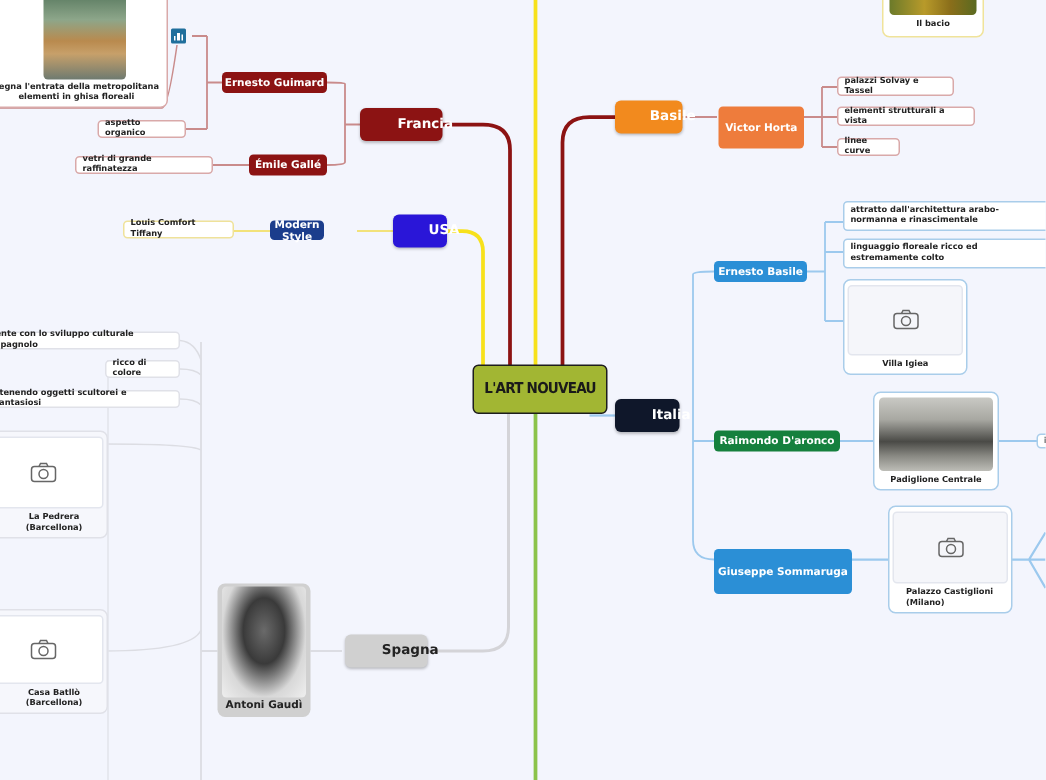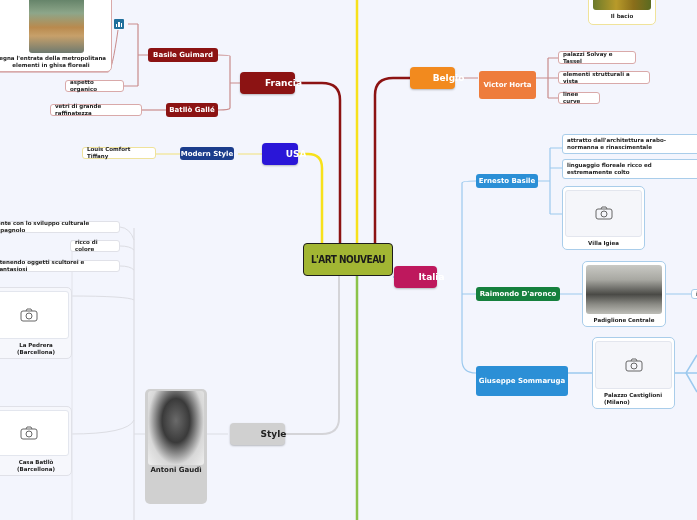--- a/index.html
+++ b/index.html
@@ -2,21 +2,21 @@
 <html><head>
 <meta charset="utf-8">
 <style>
   html, body { margin:0; padding:0; }
   body { width:697px; height:520px; position:relative; overflow:hidden; background:#f3f5fd; font-family:"DejaVu Sans", sans-serif; }
   svg.links { position:absolute; left:0; top:0; width:697px; height:520px; }
   .node { position:absolute; box-sizing:border-box; display:flex; align-items:center; justify-content:center; text-align:center; font-weight:bold; }
   .main { color:#fff; font-size:9px; border-radius:4px; box-shadow:0 1px 2px rgba(0,0,0,.25);padding-left:32px; }
   .sub { color:#fff; font-size:7px; border-radius:3px; }
   .leaf { background:#fff; font-size:5.5px; color:#222; border-radius:3px; padding:0 4px; justify-content:flex-start; text-align:left; line-height:7px; }
-  .root { background:#a2b633; border:1.5px solid #1d1d1d; border-radius:4px; color:#1a1a1a; font-size:10px; font-family:"DejaVu Sans Condensed","DejaVu Sans",sans-serif; letter-spacing:-0.5px; }
+  .root { background:#a2b633; border:1.5px solid #1d1d1d; border-radius:4px; color:#1a1a1a; font-size:10px; font-family:"DejaVu Sans Condensed","DejaVu Sans",sans-serif; letter-spacing:-0.5px;margin-left:12px; }
   .pic { background:#fff; border-radius:5px; flex-direction:column; justify-content:flex-start; padding:3px; font-size:5.5px; color:#222; line-height:6.5px; }
   .pic .frame { background:#f5f6fa; border:1px solid #e3e6ee; border-radius:3px; display:flex; align-items:center; justify-content:center; }
   .cam { width:18px; height:14px; position:relative; }
   .photo { border-radius:3px; }
 </style>
 </head>
 <body>
 
 <svg class="links">
 
@@ -53,73 +53,73 @@
 </svg>
 
 <div class="node root" style="left:303px;top:243px;width:90px;height:33px;">
   <span>L'ART NOUVEAU</span>
 </div>
 
 <div class="node main" style="left:240px;top:72px;width:55px;height:22px;background:#8c1313;">
   <span>Francia</span>
 </div>
 <div class="node sub" style="left:148px;top:48px;width:70px;height:14px;background:#8c1313;">
-  <span>Basile Guimard</span>
+  <span>Ernesto Guimard</span>
 </div>
 <div class="node sub" style="left:166px;top:103px;width:52px;height:14px;background:#8c1313;">
-  <span>Batllò Gallé</span>
+  <span>Émile Gallé</span>
 </div>
 <div class="node leaf" style="left:65px;top:80px;width:59px;height:12px;border:1px solid #d9a9a9;">
   <span>aspetto organico</span>
 </div>
 <div class="node leaf" style="left:50px;top:104px;width:92px;height:12px;border:1px solid #d9a9a9;">
   <span>vetri di grande raffinatezza</span>
 </div>
 <div class="node pic" style="left:-10px;top:-8px;width:122px;height:80px;border:1px solid #d9a9a9;">
   <div class="photo" style="width:55px;height:62px;margin-left:10px;background:linear-gradient(180deg,#5a7a60 0%,#8da68a 30%,#b98a4e 55%,#c7a06a 70%,#6e7a70 100%);"></div>
   <div style="margin-top:2px;">segna l'entrata della metropolitana elementi in ghisa floreali</div>
 </div>
 <div style="position:absolute;left:114px;top:19px;width:10px;height:10px;background:#1f6f9c;border-radius:1px;display:flex;align-items:flex-end;justify-content:center;gap:1px;padding-bottom:2px;box-sizing:border-box;">
   <span style="width:1.5px;height:3px;background:#fff;"></span>
     <span style="width:1.5px;height:5px;background:#fff;"></span>
     <span style="width:1.5px;height:4px;background:#fff;"></span>
 </div>
 
 <div class="node main" style="left:262px;top:143px;width:36px;height:22px;background:#2a16d8;">
   <span>USA</span>
 </div>
-<div class="node sub" style="left:180px;top:147px;width:54px;height:13px;background:#1b3d8c;">
+<div class="node sub" style="left:180px;top:147px;width:36px;height:13px;background:#1b3d8c;">
   <span>Modern Style</span>
 </div>
 <div class="node leaf" style="left:82px;top:147px;width:74px;height:12px;border:1px solid #efe29a;justify-content:center;">
   <span>Louis Comfort Tiffany</span>
 </div>
 
 <div class="node pic" style="left:588px;top:-10px;width:68px;height:35px;border:1px solid #f0e39a;">
   <div class="photo" style="width:58px;height:16px;background:linear-gradient(90deg,#6b7a2a,#b89a2a 40%,#8a6e1a 70%,#5a6a20);"></div>
   <div style="margin-top:3px;">Il bacio</div>
 </div>
 
 <div class="node main" style="left:410px;top:67px;width:45px;height:22px;background:#f28a1e;">
-  <span>Belgio</span>
+  <span>Basile</span>
 </div>
 <div class="node sub" style="left:479px;top:71px;width:57px;height:28px;background:#ee7c3c;">
   <span>Victor Horta</span>
 </div>
 <div class="node leaf" style="left:558px;top:51px;width:78px;height:13px;border:1px solid #d9a9a9;">
   <span>palazzi Solvay e Tassel</span>
 </div>
 <div class="node leaf" style="left:558px;top:71px;width:92px;height:13px;border:1px solid #d9a9a9;">
   <span>elementi strutturali a vista</span>
 </div>
 <div class="node leaf" style="left:558px;top:92px;width:42px;height:12px;border:1px solid #d9a9a9;">
   <span>linee curve</span>
 </div>
 
-<div class="node main" style="left:394px;top:266px;width:43px;height:22px;background:#be185d;">
+<div class="node main" style="left:410px;top:266px;width:43px;height:22px;background:#0f172a;">
   <span>Italia</span>
 </div>
 <div class="node sub" style="left:476px;top:174px;width:62px;height:14px;background:#2b8fd6;">
   <span>Ernesto Basile</span>
 </div>
 <div class="node leaf" style="left:562px;top:134px;width:140px;height:20px;border:1px solid #a9cdea;">
   <span>attratto dall'architettura arabo-normanna e rinascimentale</span>
 </div>
 <div class="node leaf" style="left:562px;top:159px;width:140px;height:20px;border:1px solid #a9cdea;">
   <span>linguaggio floreale ricco ed estremamente colto</span>
@@ -152,23 +152,23 @@
     <svg class="cam" viewBox="0 0 18 14">
         <rect x="1" y="3" width="16" height="10" rx="2" fill="none" stroke="#666" stroke-width="1"></rect>
         <path d="M6 3 L7 1 H11 L12 3" fill="none" stroke="#666" stroke-width="1"></path>
         <circle cx="9" cy="8" r="3" fill="none" stroke="#666" stroke-width="1"></circle>
       </svg>
   </div>
   <div style="margin-top:3px;align-self:flex-start;padding-left:8px;text-align:left;">Palazzo Castiglioni (Milano)</div>
 </div>
 
 <div class="node main" style="left:230px;top:423px;width:55px;height:22px;background:#d0d0d0;color:#222;">
-  <span>Style</span>
+  <span>Spagna</span>
 </div>
-<div class="node pic" style="left:145px;top:389px;width:62px;height:115px;background:#d0d0d0;padding:2px;">
+<div class="node pic" style="left:145px;top:389px;width:62px;height:89px;background:#d0d0d0;padding:2px;">
   <div class="photo" style="width:56px;height:74px;background:radial-gradient(ellipse at 50% 40%,#6a6a6a 0%,#3a3a3a 35%,#d8d8d8 70%,#efefef 100%);"></div>
   <div style="font-size:7px;margin-top:2px;">Antoni Gaudì</div>
 </div>
 <div class="node leaf" style="left:-8px;top:221px;width:128px;height:12px;border:1px solid #e0e1e8;">
   <span>ente con lo sviluppo culturale spagnolo</span>
 </div>
 <div class="node leaf" style="left:70px;top:240px;width:50px;height:12px;border:1px solid #e0e1e8;">
   <span>ricco di colore</span>
 </div>
 <div class="node leaf" style="left:-8px;top:260px;width:128px;height:12px;border:1px solid #e0e1e8;">

